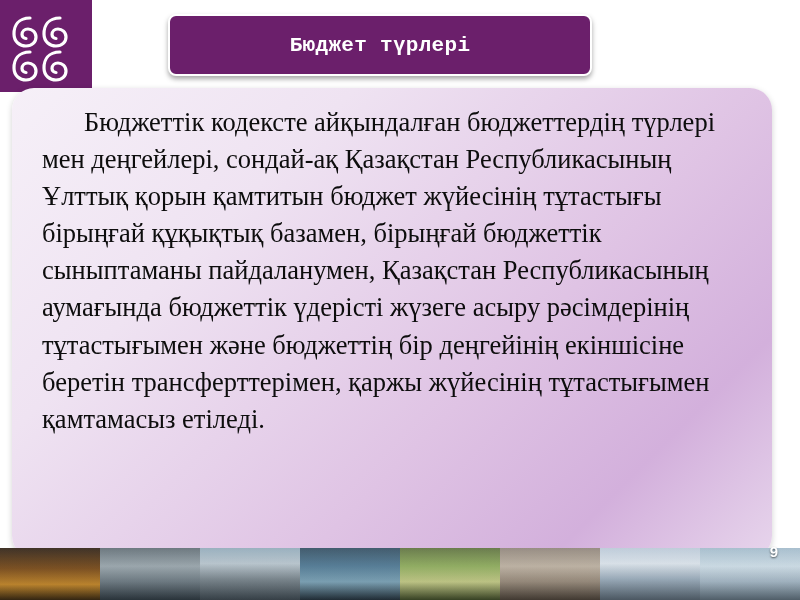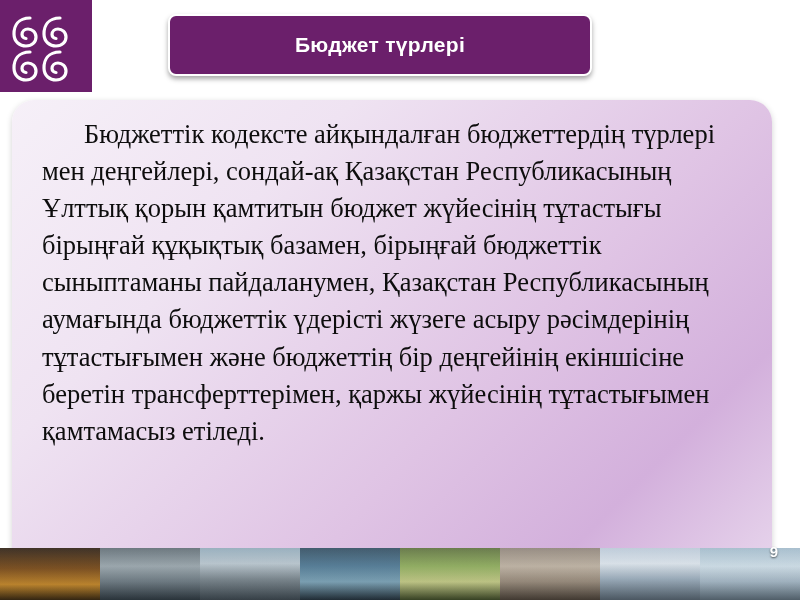--- a/index.html
+++ b/index.html
@@ -45,39 +45,38 @@
     background: #6b1f6b;
     border: 2px solid #ffffff;
     border-radius: 8px;
     box-shadow: 0 3px 5px rgba(0,0,0,0.35);
     display: flex;
     align-items: center;
     justify-content: center;
   }
   .title-text {
     color: #ffffff;
-    font-family: Liberation Sans, sans-serif;
+    font-family: Liberation Mono, monospace;
     font-weight: bold;
     font-size: 21px;
     letter-spacing: 0.3px;
     text-align: center;
   }
 
   
   .content-panel {
     position: absolute;
     left: 12px;
     top: 88px;
     width: 760px;
     height: 470px;
     border-radius: 22px;
     background: linear-gradient(135deg, #f6f0f8 0%, #efe3f2 28%, #dfc3e4 62%, #d3b0dc 82%, #e7d5ec 100%);
     box-shadow: 0 2px 6px rgba(0,0,0,0.18);
     overflow: hidden;
-    margin-top: 12px;
   }
   .body-text {
     position: absolute;
     left: 30px;
     top: 16px;
     width: 714px;
     font-size: 26.5px;
     line-height: 1.40;
     color: #0d0d0d;
     text-indent: 42px;

